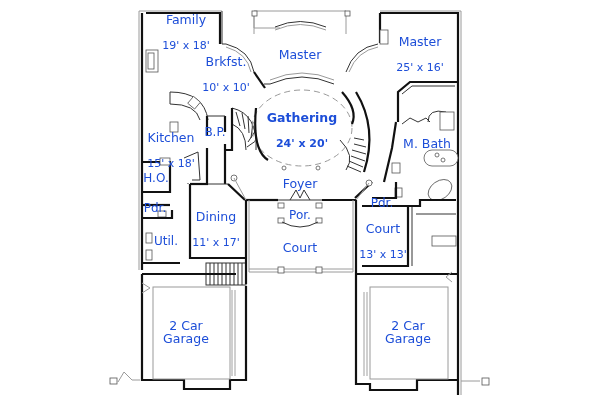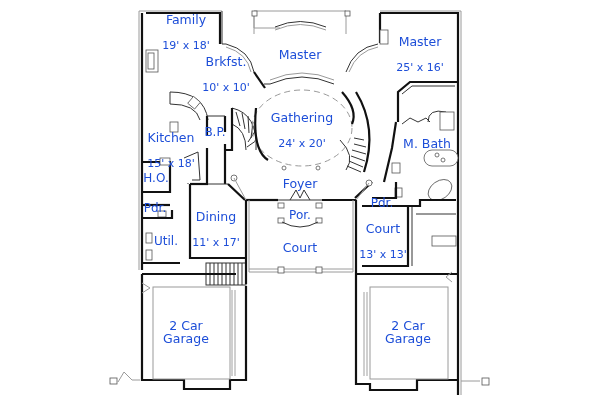--- a/index.html
+++ b/index.html
@@ -220,21 +220,21 @@
     <span class="name">Brkfst.</span>
     <span class="dim">10' x 10'</span>
   </div>
   <div class="label" style="left:300px;top:49px;">
     <span class="name">Master</span>
   </div>
   <div class="label" style="left:420px;top:36px;">
     <span class="name">Master</span>
     <span class="dim">25' x 16'</span>
   </div>
-  <div class="label" style="left:302px;top:112px;">
+  <div class="label" style="left:302px;top:112px;font-weight:bold;">
     <span class="name">Gathering</span>
     <span class="dim">24' x 20'</span>
   </div>
   <div class="label small" style="left:215px;top:126px;">
     <span class="name">B.P.</span>
   </div>
   <div class="label" style="left:171px;top:132px;">
     <span class="name">Kitchen</span>
     <span class="dim">15' x 18'</span>
   </div>

